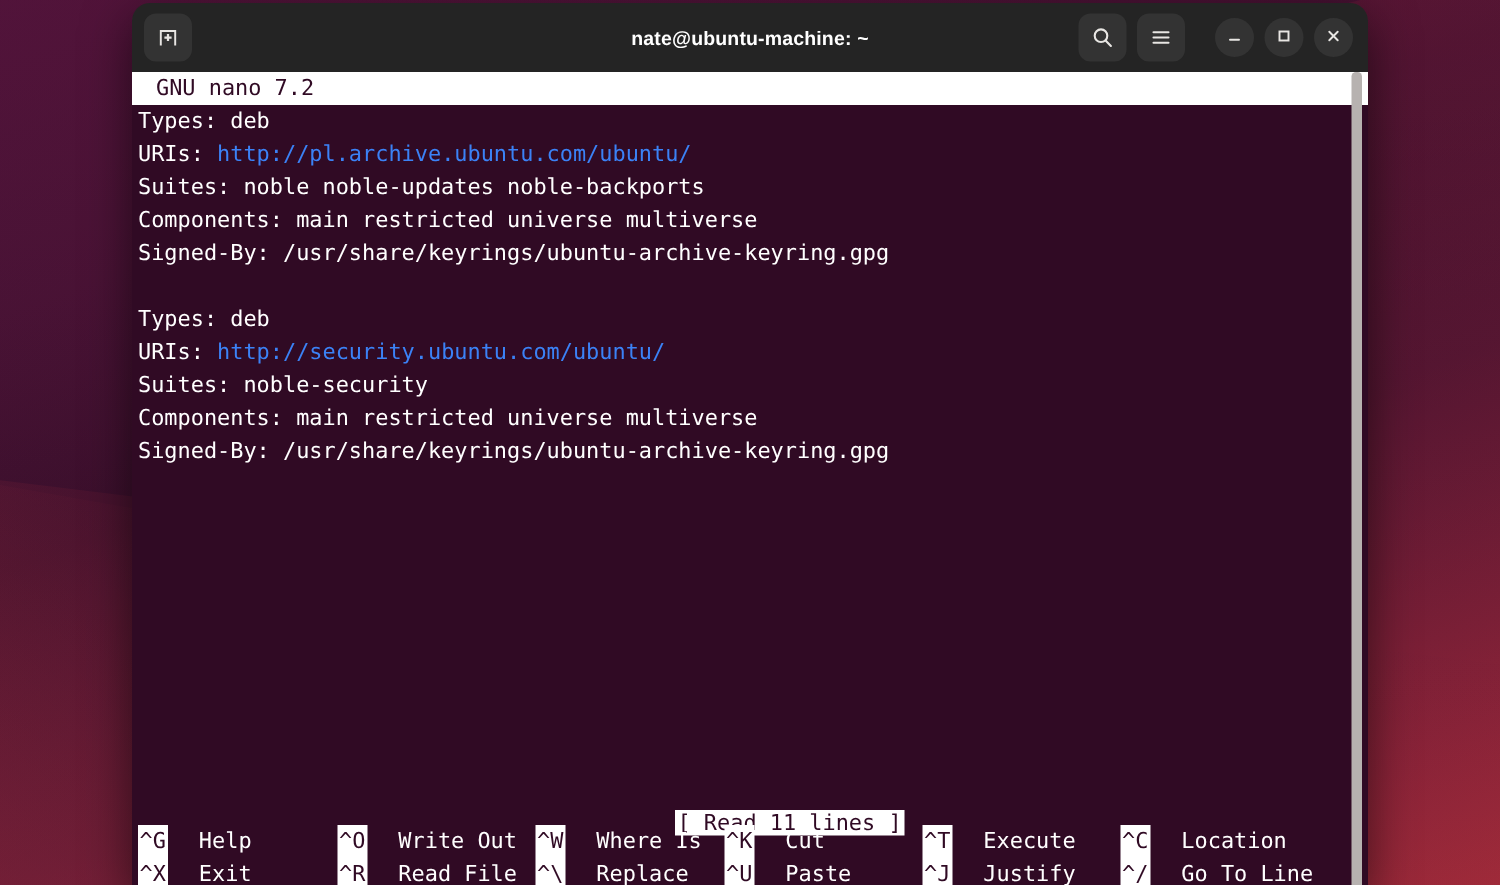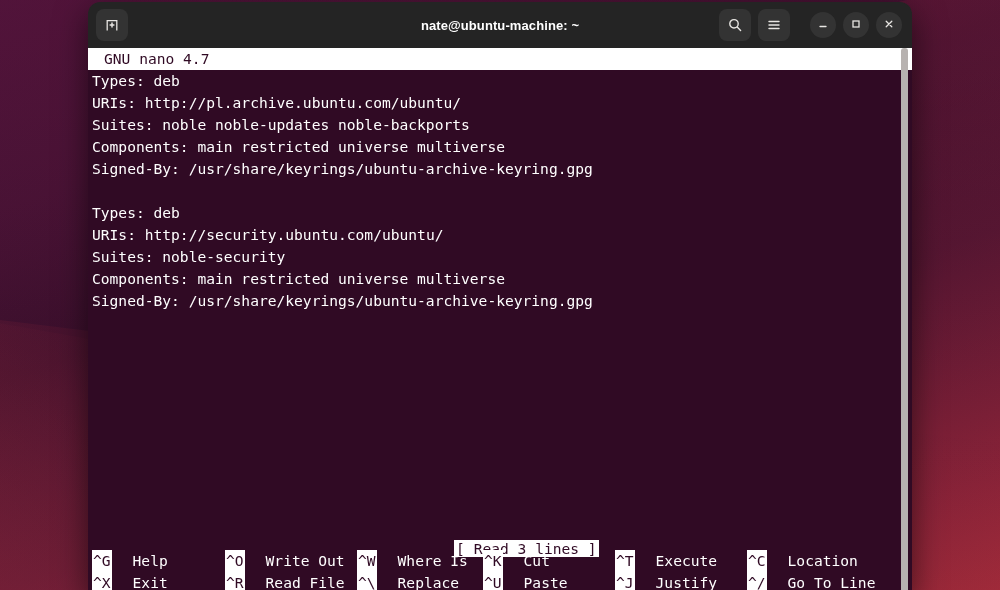--- a/index.html
+++ b/index.html
@@ -154,21 +154,21 @@
     padding-right: 14px;
   }
   #nano-header .nh-title { padding-left: 16px; }
   #nano-header .nh-file  { margin-left: auto; margin-right: 42%; }
 
   #nano-text {
     padding: 0 4px 0 4px;
     white-space: pre;
   }
   #nano-text .line { height: 22px; }
-  .tok-blue { color: #ffffff; }
+  .tok-blue { color: #3b82f6; }
 
   
   #nano-status-row {
     position: absolute;
     left: 0;
     right: 0;
     bottom: 56px;
     height: 22px;
     line-height: 22px;
     text-align: center;
@@ -287,27 +287,27 @@
           </svg>
         </span>
       </div>
 
     </div>
   </div>
 
   <div id="nano">
 
     <div id="nano-header">
-      <span class="nh-title">GNU nano 4.7</span>
+      <span class="nh-title">GNU nano 7.2</span>
     </div>
 
     <div id="nano-text"><div class="line"><span>Types: deb</span></div><div class="line"><span>URIs: </span><span class="tok-blue">http://pl.archive.ubuntu.com/ubuntu/</span></div><div class="line"><span>Suites: noble noble-updates noble-backports</span></div><div class="line"><span>Components: main restricted universe multiverse</span></div><div class="line"><span>Signed-By: /usr/share/keyrings/ubuntu-archive-keyring.gpg</span></div><div class="line">&nbsp;</div><div class="line"><span>Types: deb</span></div><div class="line"><span>URIs: </span><span class="tok-blue">http://security.ubuntu.com/ubuntu/</span></div><div class="line"><span>Suites: noble-security</span></div><div class="line"><span>Components: main restricted universe multiverse</span></div><div class="line"><span>Signed-By: /usr/share/keyrings/ubuntu-archive-keyring.gpg</span></div></div>
 
     <div id="nano-status-row">
-      <span id="nano-status">[ Read 3 lines ]</span>
+      <span id="nano-status">[ Read 11 lines ]</span>
     </div>
 
     <div id="nano-shortcuts"><div class="sc-col" style="width: 133px;"><div class="sc-row"><span class="sc-key">^G</span><span class="sc-label">Help</span></div><div class="sc-row"><span class="sc-key">^X</span><span class="sc-label">Exit</span></div></div><div class="sc-col" style="width: 132px;"><div class="sc-row"><span class="sc-key">^O</span><span class="sc-label">Write Out</span></div><div class="sc-row"><span class="sc-key">^R</span><span class="sc-label">Read File</span></div></div><div class="sc-col" style="width: 126px;"><div class="sc-row"><span class="sc-key">^W</span><span class="sc-label">Where Is</span></div><div class="sc-row"><span class="sc-key">^\</span><span class="sc-label">Replace</span></div></div><div class="sc-col" style="width: 132px;"><div class="sc-row"><span class="sc-key">^K</span><span class="sc-label">Cut</span></div><div class="sc-row"><span class="sc-key">^U</span><span class="sc-label">Paste</span></div></div><div class="sc-col" style="width: 132px;"><div class="sc-row"><span class="sc-key">^T</span><span class="sc-label">Execute</span></div><div class="sc-row"><span class="sc-key">^J</span><span class="sc-label">Justify</span></div></div><div class="sc-col" style="width: 140px;"><div class="sc-row"><span class="sc-key">^C</span><span class="sc-label">Location</span></div><div class="sc-row"><span class="sc-key">^/</span><span class="sc-label">Go To Line</span></div></div></div>
 
     <div id="nano-scrollbar-track">
       <div id="nano-scrollbar-thumb"></div>
     </div>
 
   </div>
 </div>

